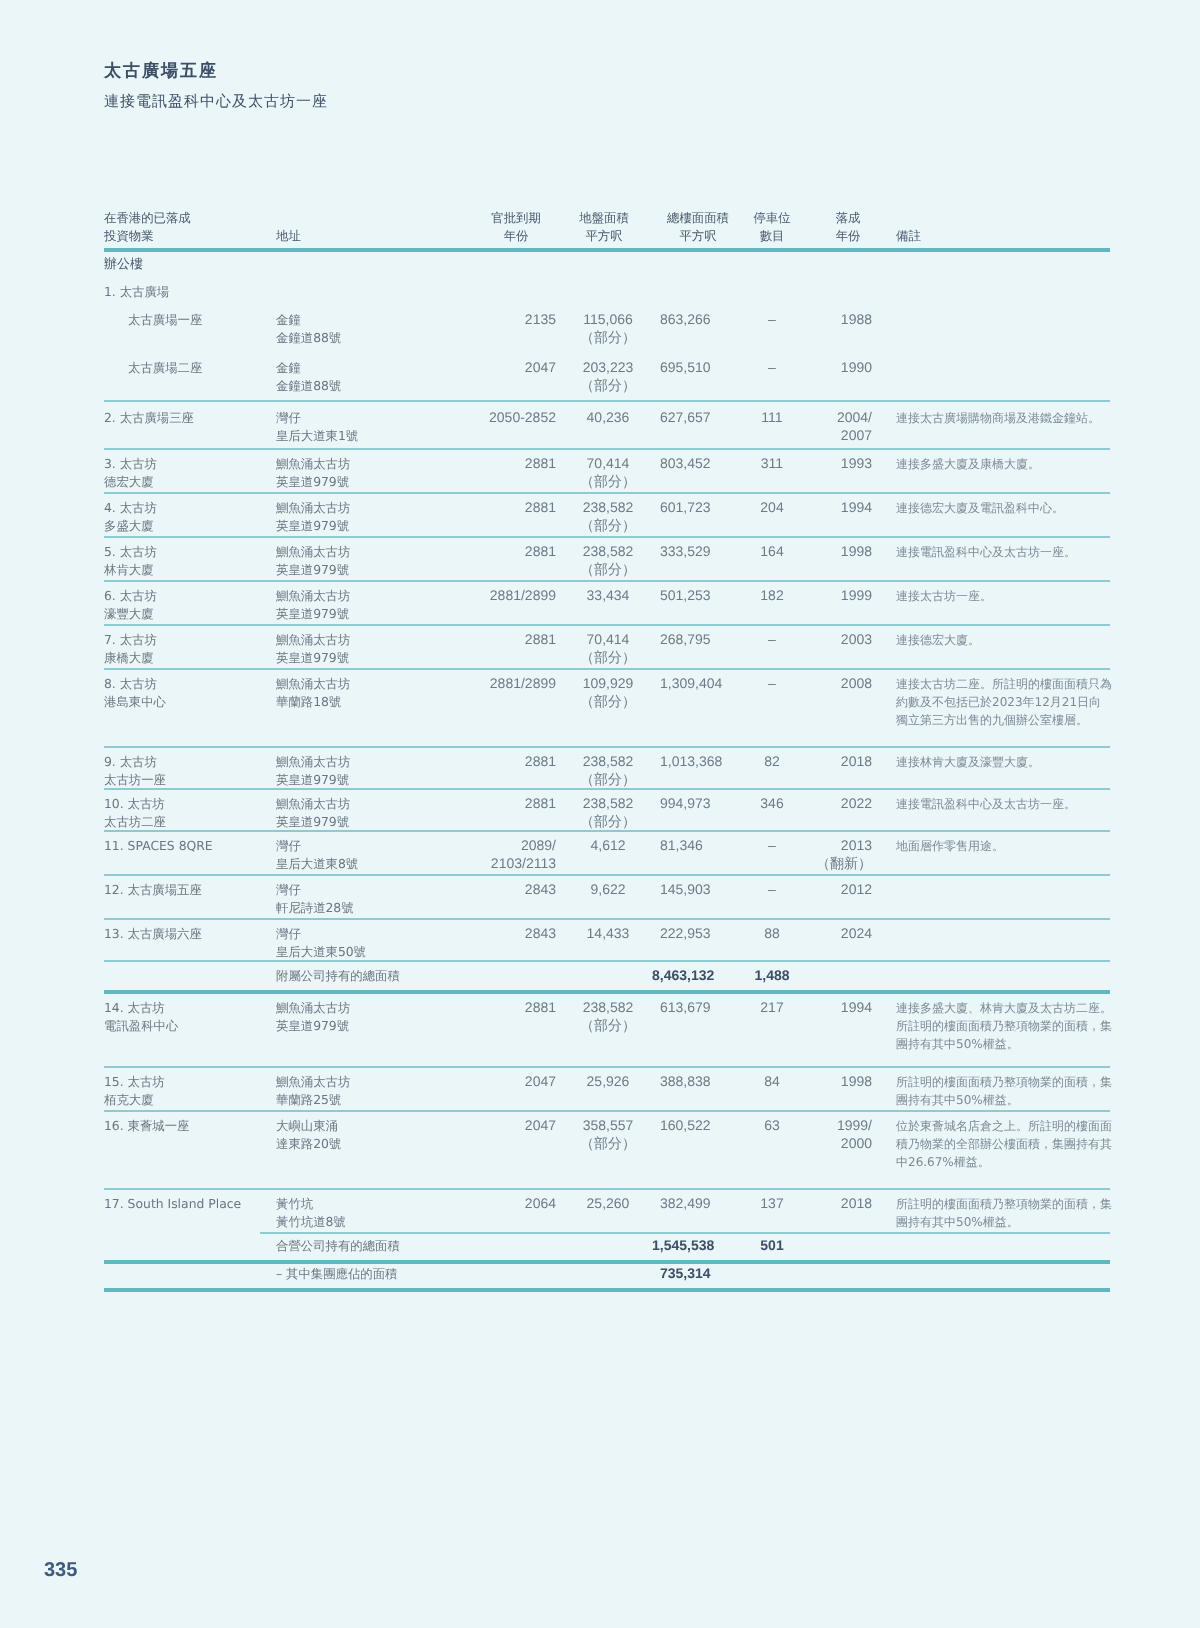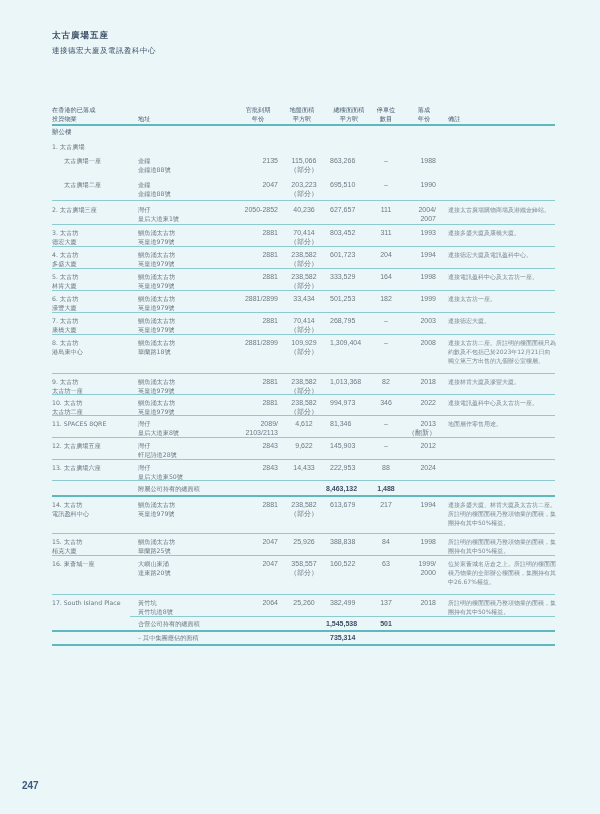--- a/index.html
+++ b/index.html
@@ -21,21 +21,21 @@
   .c { text-align:center; }
   .bold { font-weight:bold; color:#3d4f66; }
   .note { position:absolute; font-size:6px; line-height:9px; color:#7d8994; width:108px; white-space:normal; }
   .section { position:absolute; left:52px; top:128px; font-size:6.5px; color:#4a5a6e; }
   .pagenum { position:absolute; left:22px; top:780px; font-family:"Liberation Sans", sans-serif; font-size:10px; color:#3d5a80; font-weight:bold; }
 </style>
 </head>
 <body>
 
 <div class="title">太古廣場五座</div>
-<div class="subtitle">連接德宏大廈及電訊盈科中心</div>
+<div class="subtitle">連接電訊盈科中心及太古坊一座</div>
 
 <div class="hdr" style="left:52px;">
   <div>在香港的已落成</div>
   <div>投資物業</div>
 </div>
 <div class="hdr" style="left:138px; top:114px;">地址</div>
 <div class="hdr c" style="left:238px; width:40px;">
   <div>官批到期</div>
   <div>年份</div>
 </div>
@@ -270,13 +270,13 @@
     <div class="sep sub" style="top:616px;"></div>
     <div class="cell" style="left:138px; top:619px;">合營公司持有的總面積</div>
     <div class="cell num bold" style="left:326px; top:619px;">1,545,538</div>
     <div class="cell num bold c" style="left:368px; width:36px; top:619px;">501</div>
     <div class="sep thick" style="top:630px;"></div>
     <div class="cell" style="left:138px; top:633px;">– 其中集團應佔的面積</div>
     <div class="cell num bold" style="left:330px; top:633px;">735,314</div>
     <div class="sep thick" style="top:644px;"></div>
   </div>
 
-<div class="pagenum">247</div>
+<div class="pagenum">335</div>
 
 </body></html>

